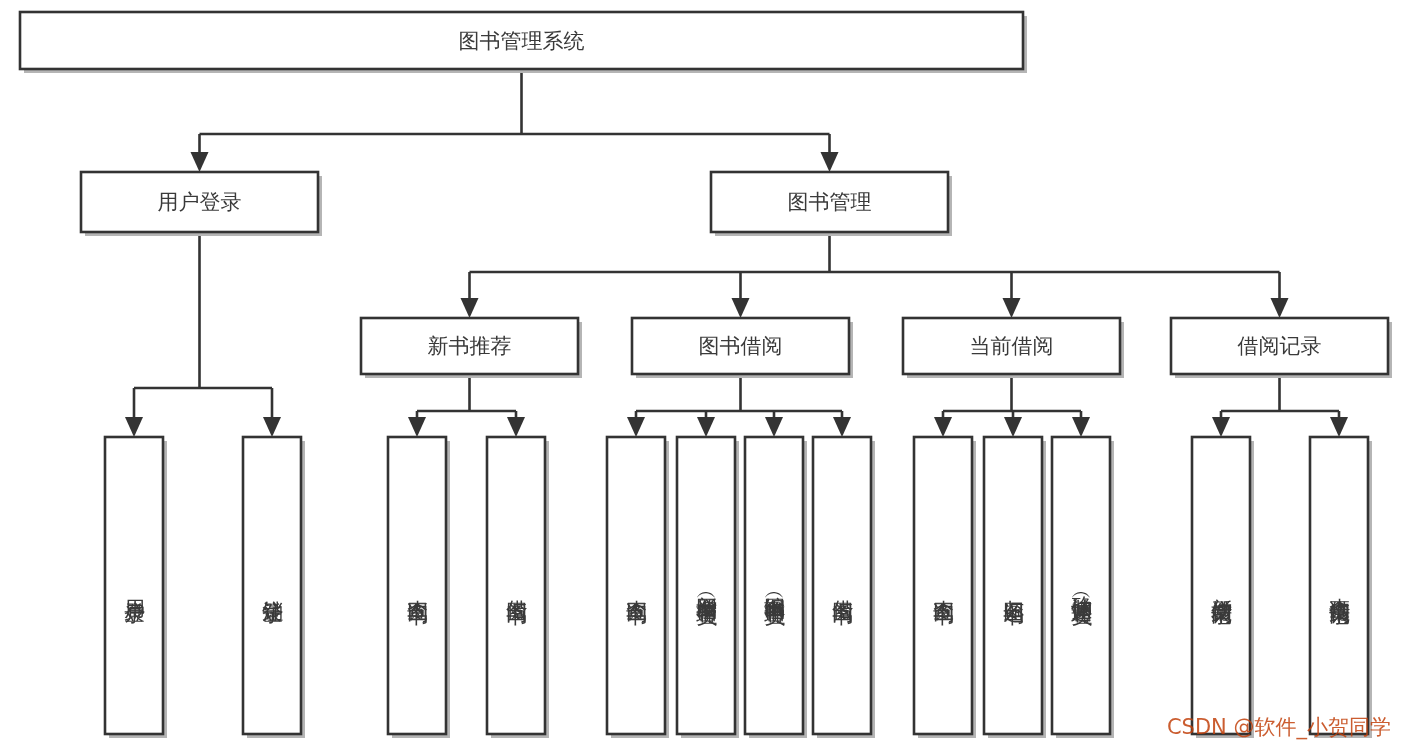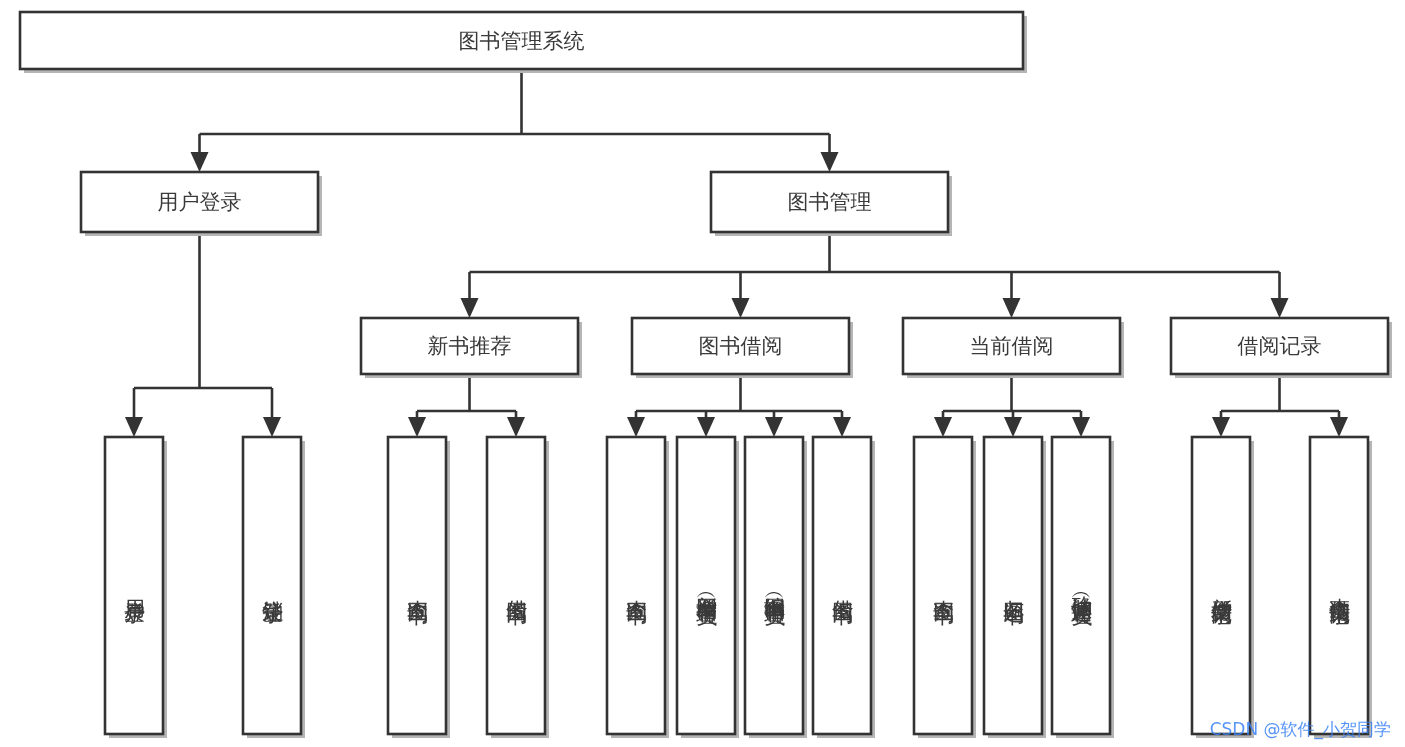--- a/index.html
+++ b/index.html
@@ -64,22 +64,22 @@
     justify-content: center;
     text-align: center;
     white-space: nowrap;
     pointer-events: none;
   }
   .watermark {
     position: absolute;
     right: 14px;
     bottom: 6px;
     font-family: "DejaVu Sans", "Liberation Sans", sans-serif;
-    font-size: 17px;
-    color: #3b82f6;
+    font-size: 21px;
+    color: #c2410c;
     opacity: 0.85;
     white-space: nowrap;
   }
 </style>
 </head>
 <body>
 
 <div id="diagram-root">
   <svg id="tree" viewBox="0 0 1405 747">
     <g id="connectors-layer">

